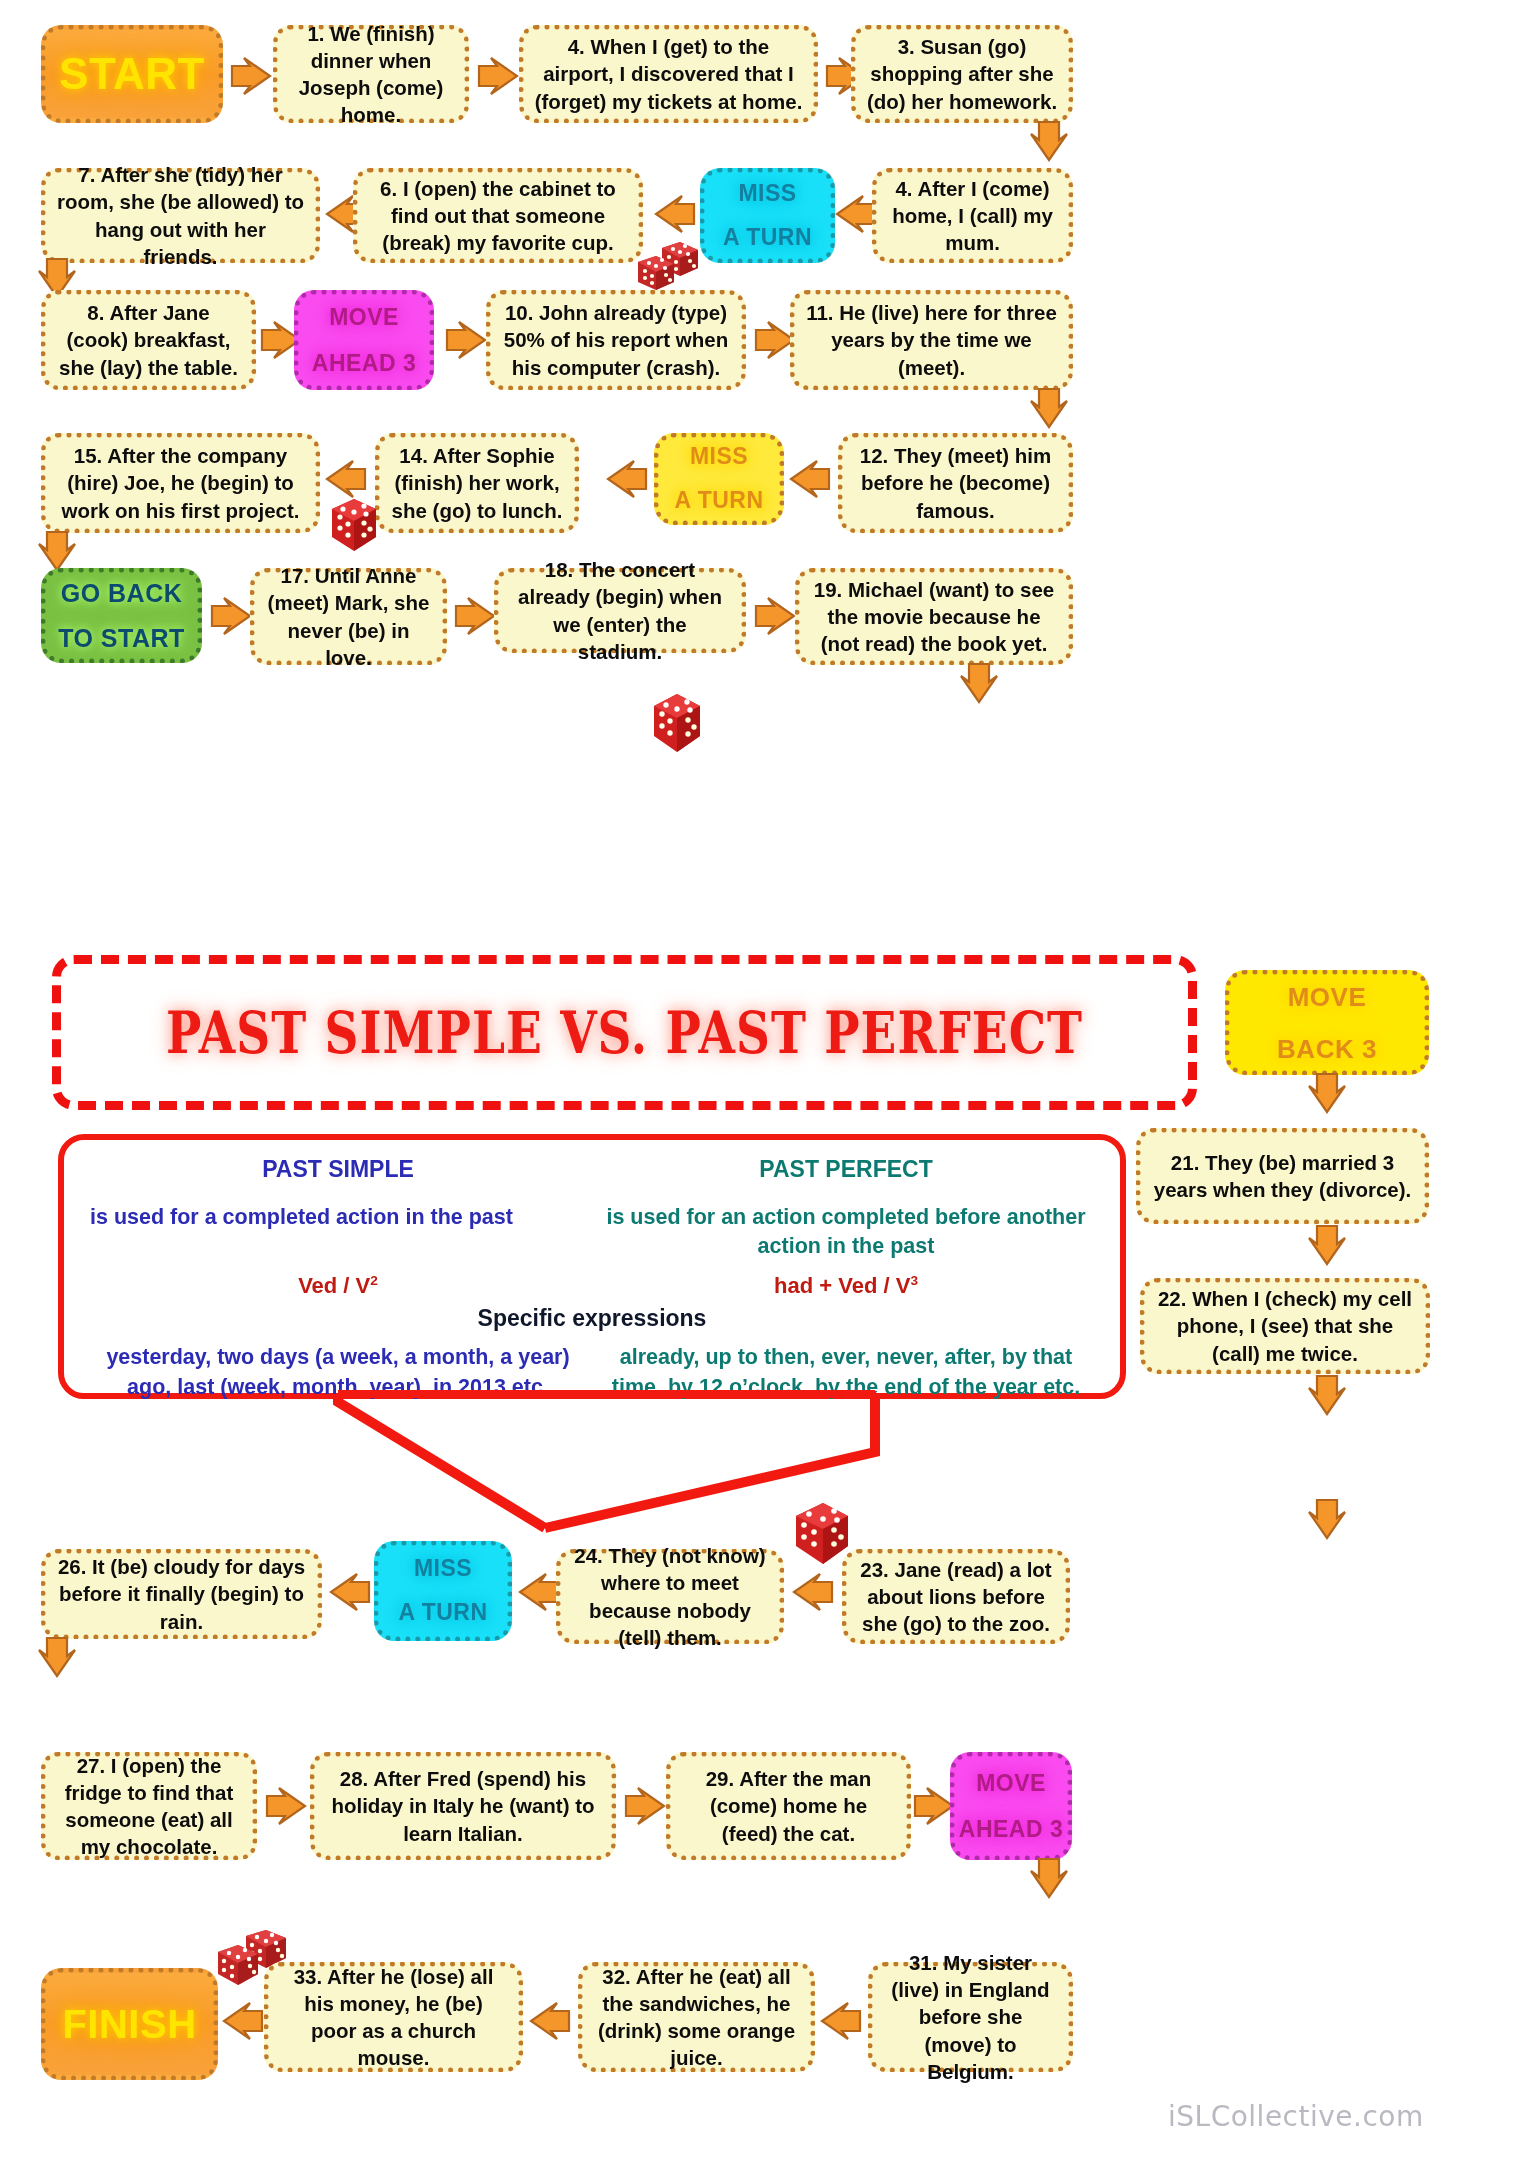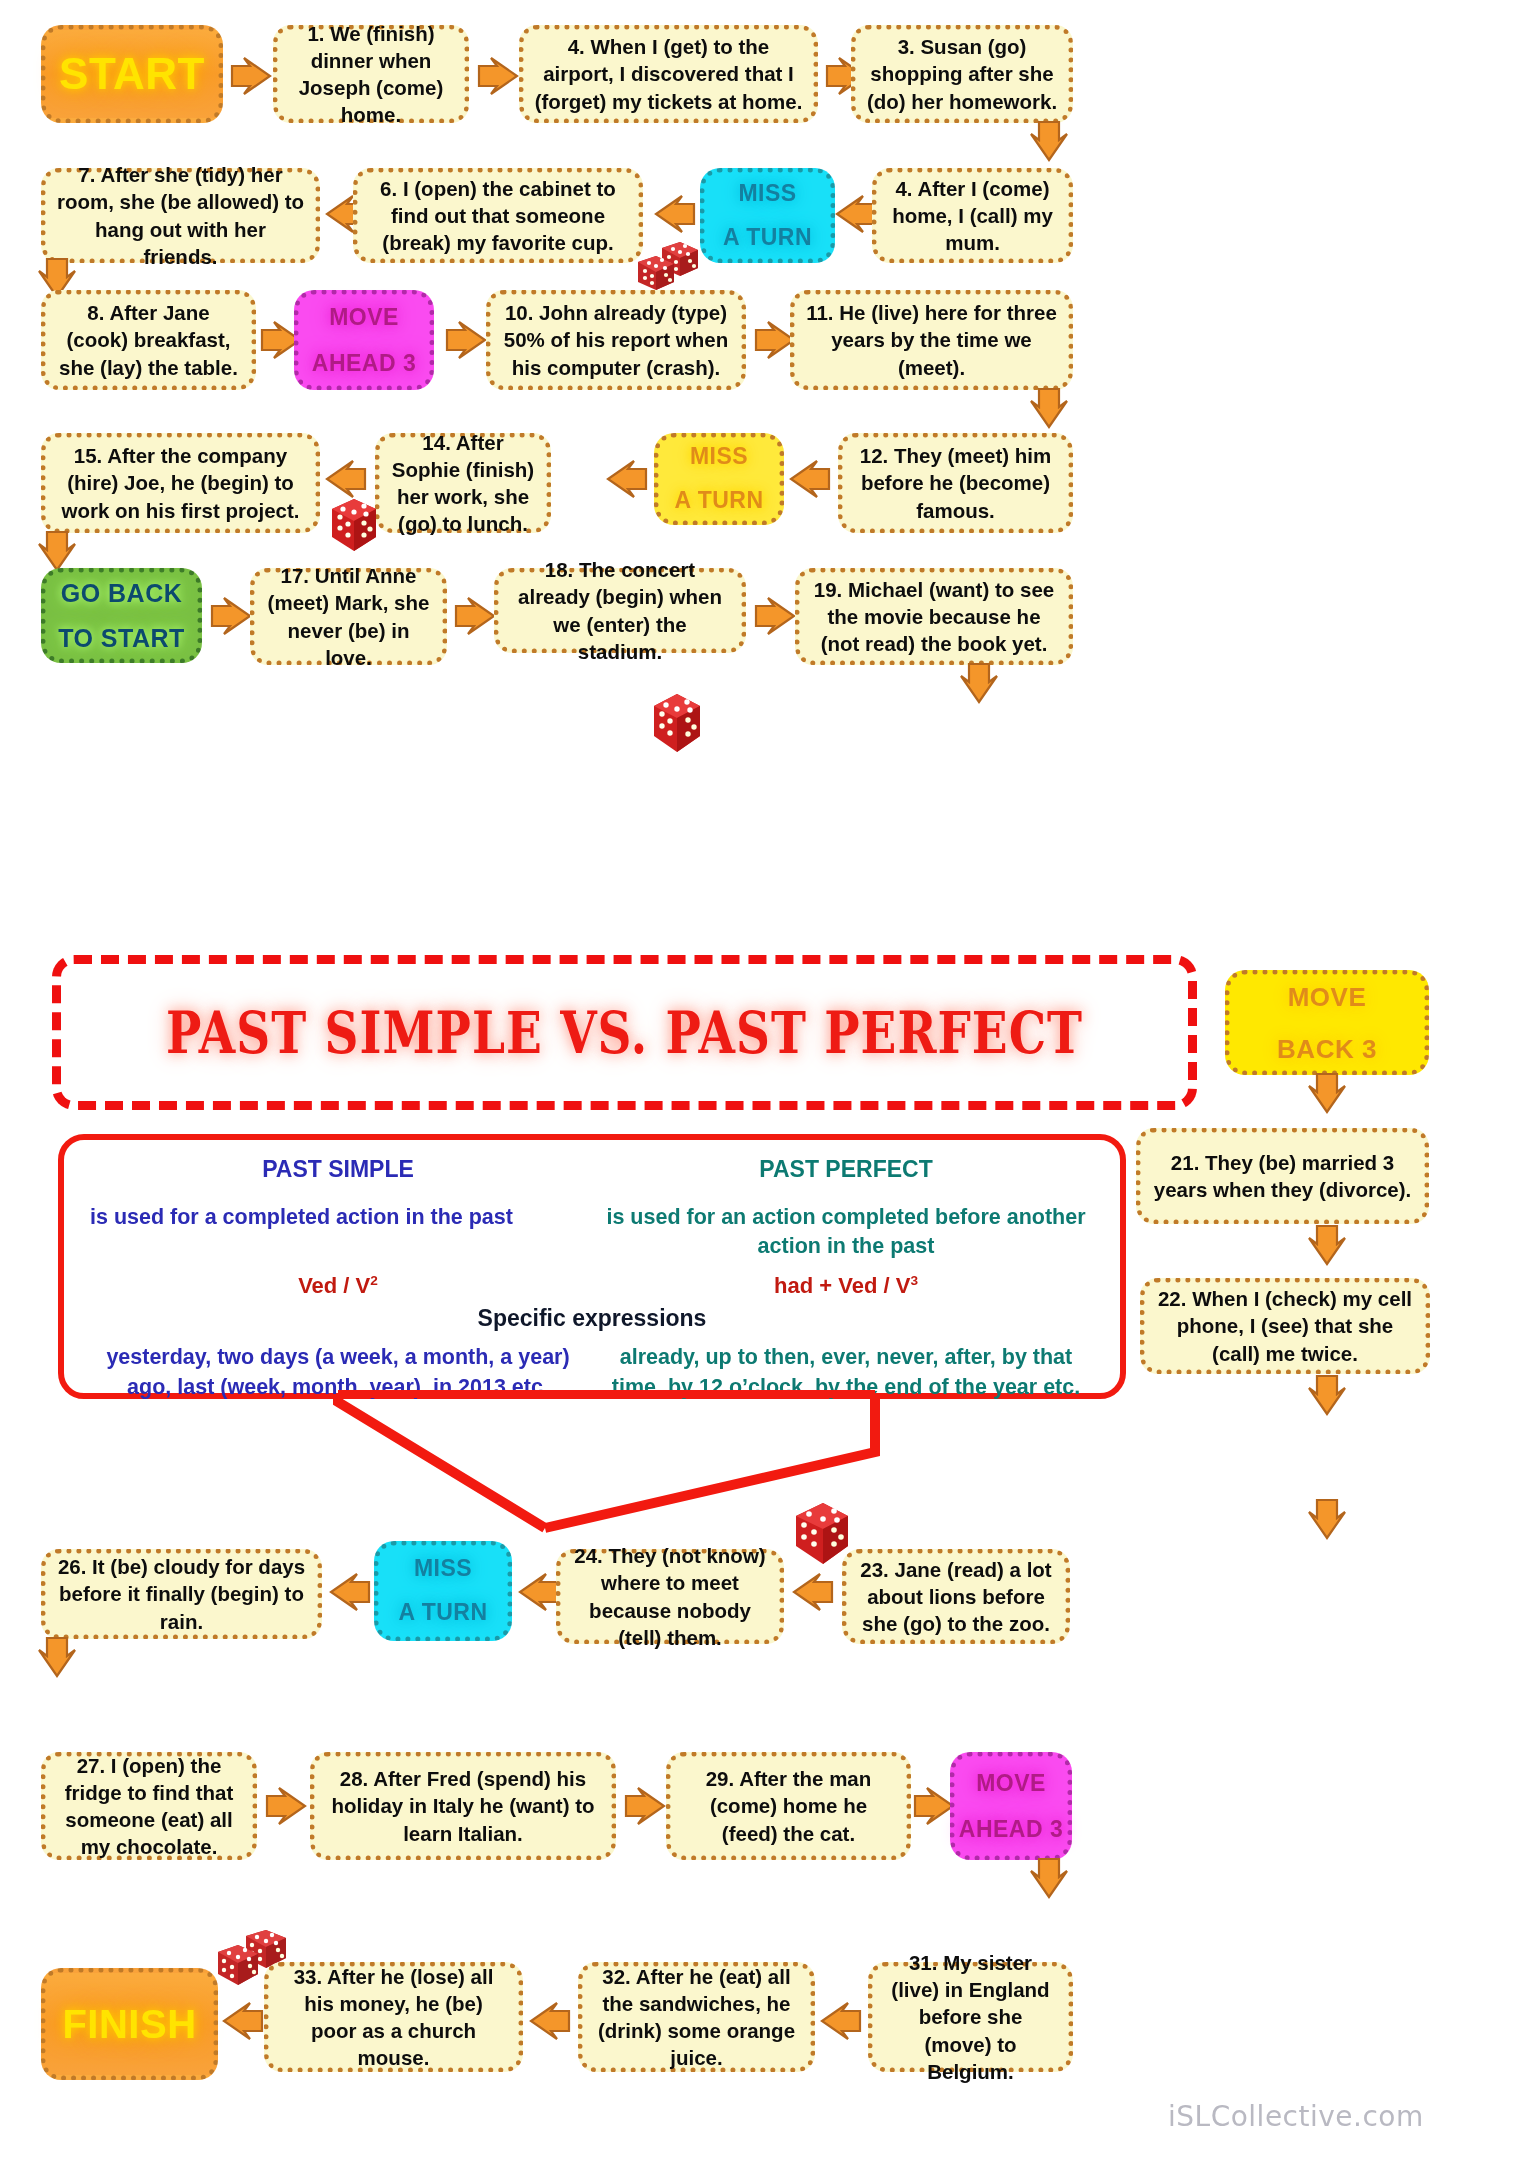--- a/index.html
+++ b/index.html
@@ -297,21 +297,21 @@
   <div class="cell" style="left:41px; top:433px; width:279px; height:100px;">
     <span class="txt">15. After the company (hire) Joe, he (begin) to work  on his first project.</span>
   </div>
 
   <div class="arrow" style="left:323px; top:458px;">
     <svg width="46" height="42" viewBox="0 0 46 42">
         <path d="M42 11 L24 11 L30 3 L4 21 L30 39 L24 31 L42 31 Z" fill="#f4962a" stroke="#b3651c" stroke-width="2.2"></path>
       </svg>
   </div>
 
-  <div class="cell" style="left:375px; top:433px; width:176px; height:100px;">
+  <div class="cell" style="left:375px; top:433px; width:204px; height:100px;">
     <span class="txt">14. After Sophie (finish) her work, she (go) to lunch.</span>
   </div>
 
   <div class="arrow" style="left:604px; top:458px;">
     <svg width="46" height="42" viewBox="0 0 46 42">
         <path d="M42 11 L24 11 L30 3 L4 21 L30 39 L24 31 L42 31 Z" fill="#f4962a" stroke="#b3651c" stroke-width="2.2"></path>
       </svg>
   </div>
 
   <div class="tile miss-yellow" style="left:654px; top:433px; width:130px; height:92px;">
@@ -546,21 +546,21 @@
       <circle cx="44" cy="46" r="2.8" fill="#ffd"></circle>
     </svg>
   </div>
 
   <div class="arrow" style="left:1306px; top:1496px;">
     <svg width="42" height="46" viewBox="0 0 42 46">
         <path d="M11 4 L11 22 L3 16 L21 42 L39 16 L31 22 L31 4 Z" fill="#f4962a" stroke="#b3651c" stroke-width="2.2"></path>
       </svg>
   </div>
 
-  <div class="cell" style="left:41px; top:1752px; width:216px; height:108px;">
+  <div class="cell" style="left:41px; top:1752px; width:216px; height:108px;border-radius:17px;">
     <span class="txt">27. I (open) the fridge to find that someone (eat) all my chocolate.</span>
   </div>
 
   <div class="arrow" style="left:263px; top:1785px;">
     <svg width="46" height="42" viewBox="0 0 46 42">
         <path d="M4 11 L22 11 L16 3 L42 21 L16 39 L22 31 L4 31 Z" fill="#f4962a" stroke="#b3651c" stroke-width="2.2"></path>
       </svg>
   </div>
 
   <div class="cell" style="left:310px; top:1752px; width:306px; height:108px;">

